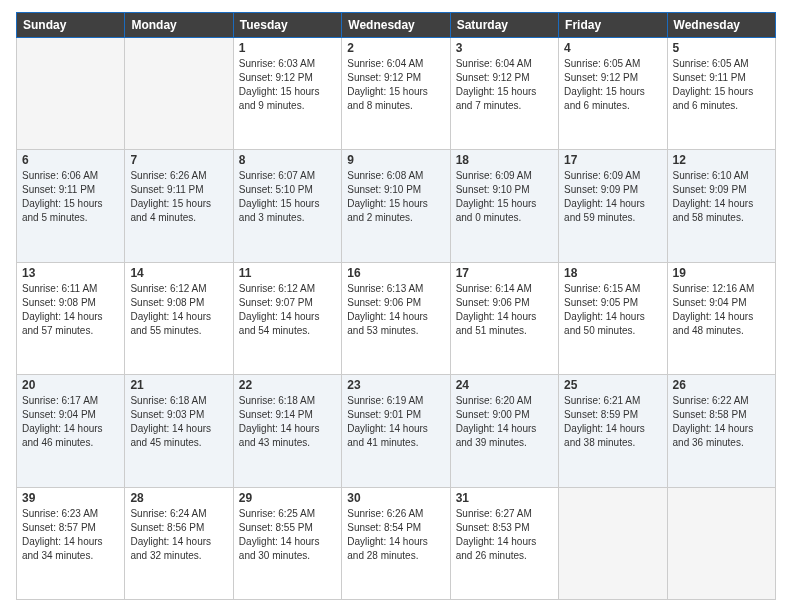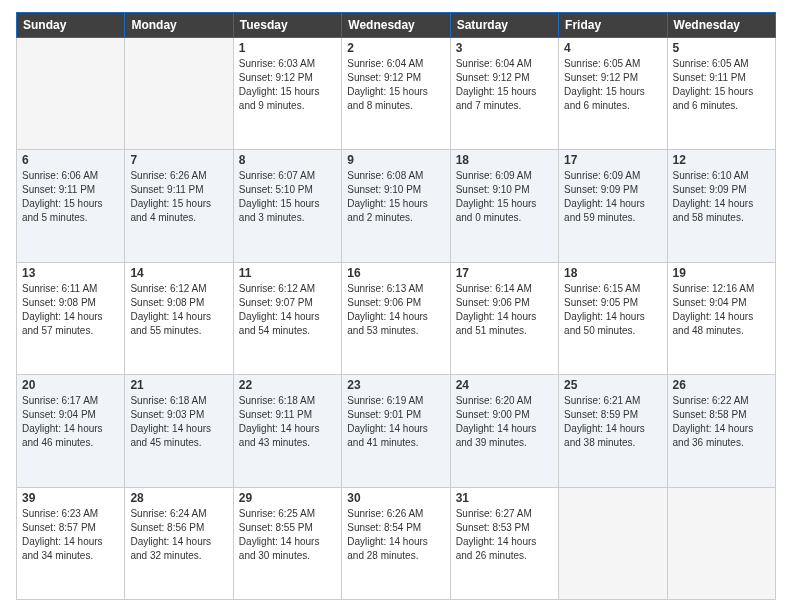--- a/index.html
+++ b/index.html
@@ -271,21 +271,21 @@
           <td class="row-shade">
             <span class="day-num">21</span>
             <div class="day-info">Sunrise: 6:18 AM
 Sunset: 9:03 PM
 Daylight: 14 hours
 and 45 minutes.</div>
           </td>
           <td class="row-shade">
             <span class="day-num">22</span>
             <div class="day-info">Sunrise: 6:18 AM
-Sunset: 9:11 PM
+Sunset: 9:14 PM
 Daylight: 14 hours
 and 43 minutes.</div>
           </td>
           <td class="row-shade">
             <span class="day-num">23</span>
             <div class="day-info">Sunrise: 6:19 AM
 Sunset: 9:01 PM
 Daylight: 14 hours
 and 41 minutes.</div>
           </td>

